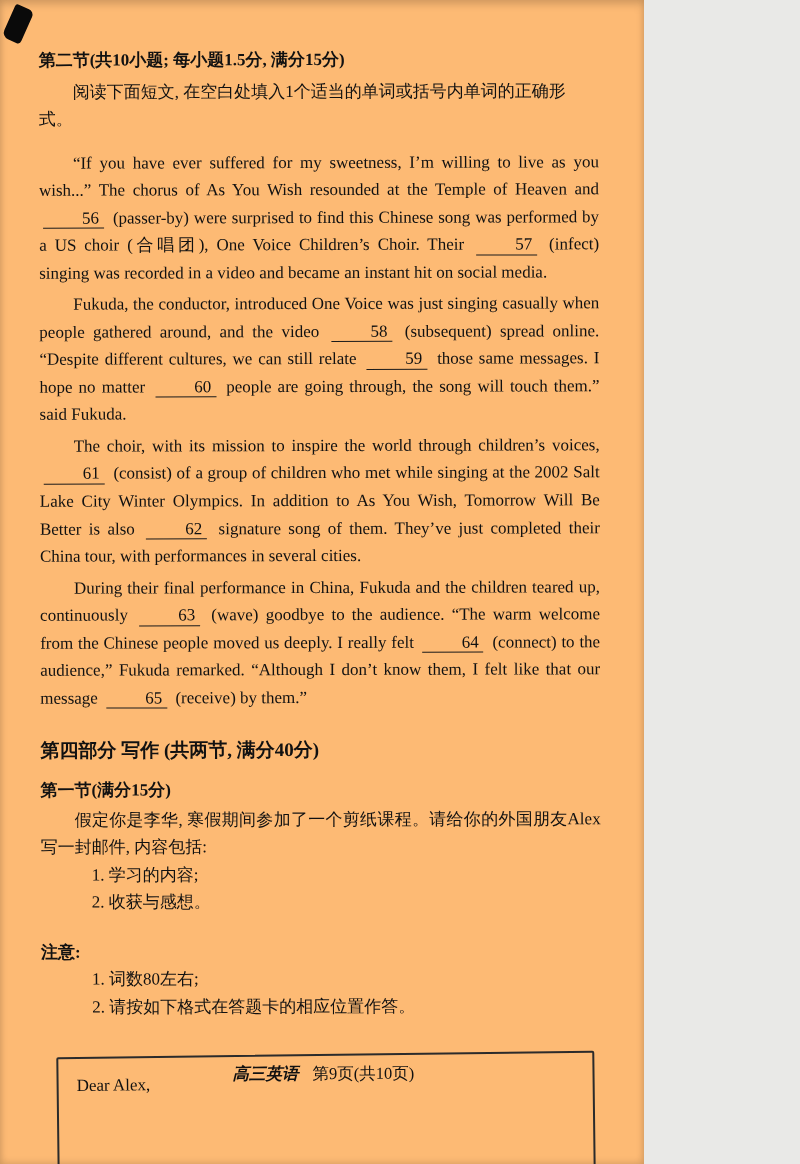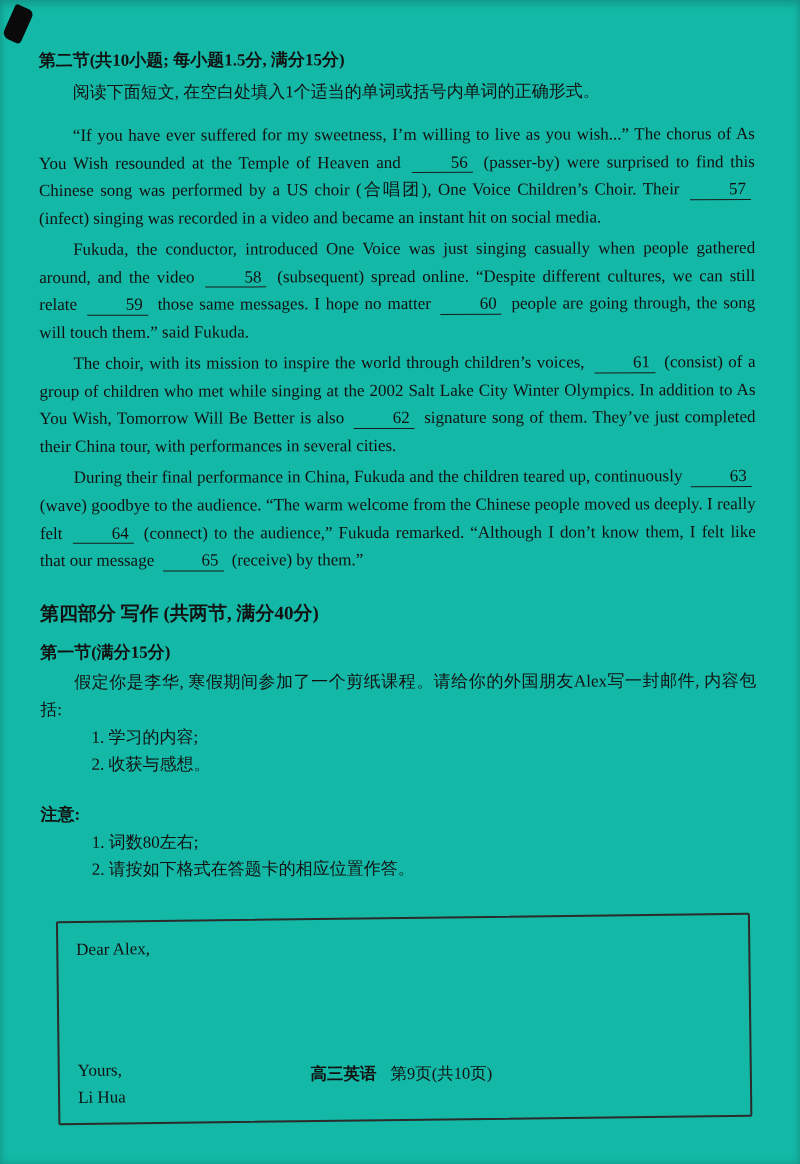--- a/index.html
+++ b/index.html
@@ -3,21 +3,21 @@
 <meta charset="utf-8">
 <style>
   html,body{margin:0;padding:0;}
   body{
     width:800px;height:1164px;overflow:hidden;
     background:#e9e9e7;
     font-family:"Liberation Serif","DejaVu Serif",serif;
     color:#111;
   }
   .page{
-    position:relative;width:800px;height:1164px;background:#14b8a6;
+    position:relative;width:644px;height:1164px;background:#fdba74;
     box-shadow:inset 0 4px 8px rgba(0,0,0,.18), inset 0 -3px 6px rgba(0,0,0,.08);
   }
   .corner-mark{
     position:absolute;top:6px;left:8px;width:20px;height:36px;background:#0a0a0a;
     transform:rotate(24deg);border-radius:3px 6px 4px 7px;
   }
   .content{
     position:relative;box-sizing:border-box;width:100%;height:100%;
     padding:46px 44px 0 40px;font-size:17px;line-height:1.62;
     transform:rotate(-0.15deg);
@@ -41,21 +41,21 @@
     border:2px solid #2b2b2b;border-radius:2px;
     transform:rotate(-0.55deg);
     padding:14px 18px 12px 18px;
     display:flex;flex-direction:column;
   }
   .letter-spacer{flex:1;}
   .letter-line{line-height:1.55;}
   .footer{
     position:absolute;left:0;right:0;bottom:76px;text-align:center;font-size:16.5px;
   }
-  .footer .bold{font-weight:700;margin-right:14px;}
+  .footer .bold{font-weight:700;margin-right:14px;font-style:italic;}
 </style>
 </head>
 <body>
 
 <div class="page">
   <div class="corner-mark"></div>
 
   <div class="content">
 
     <div class="sec-heading">第二节(共10小题; 每小题1.5分, 满分15分)</div>

